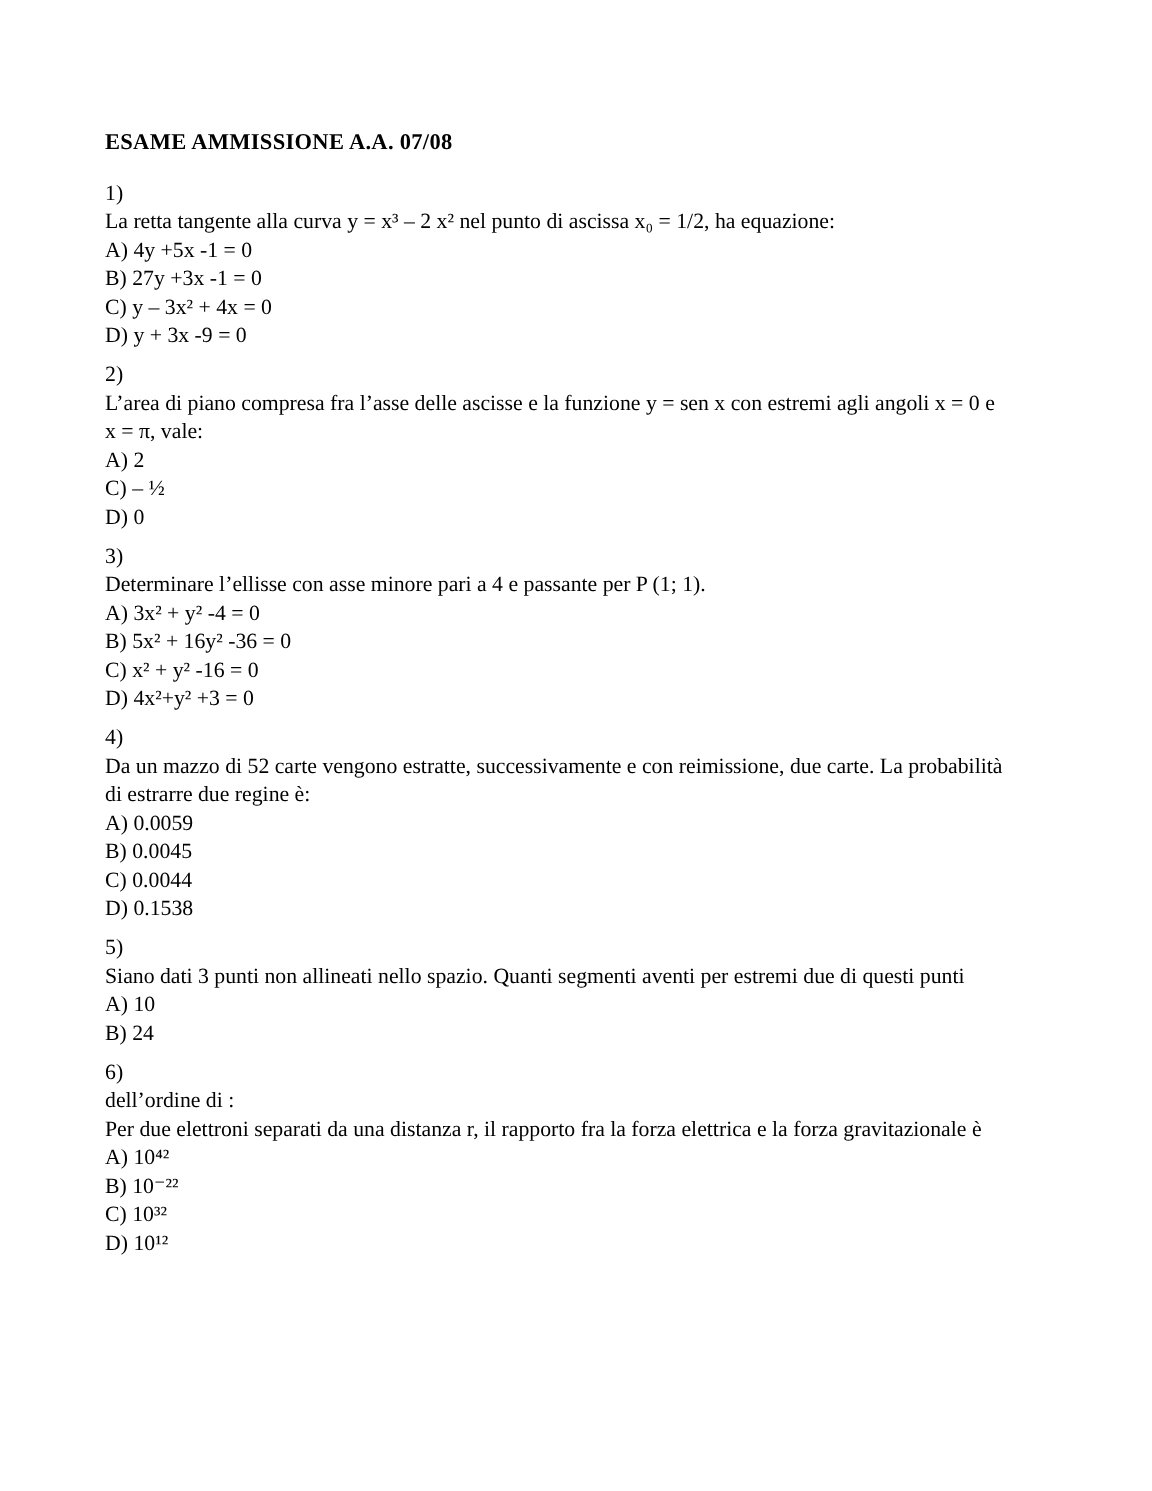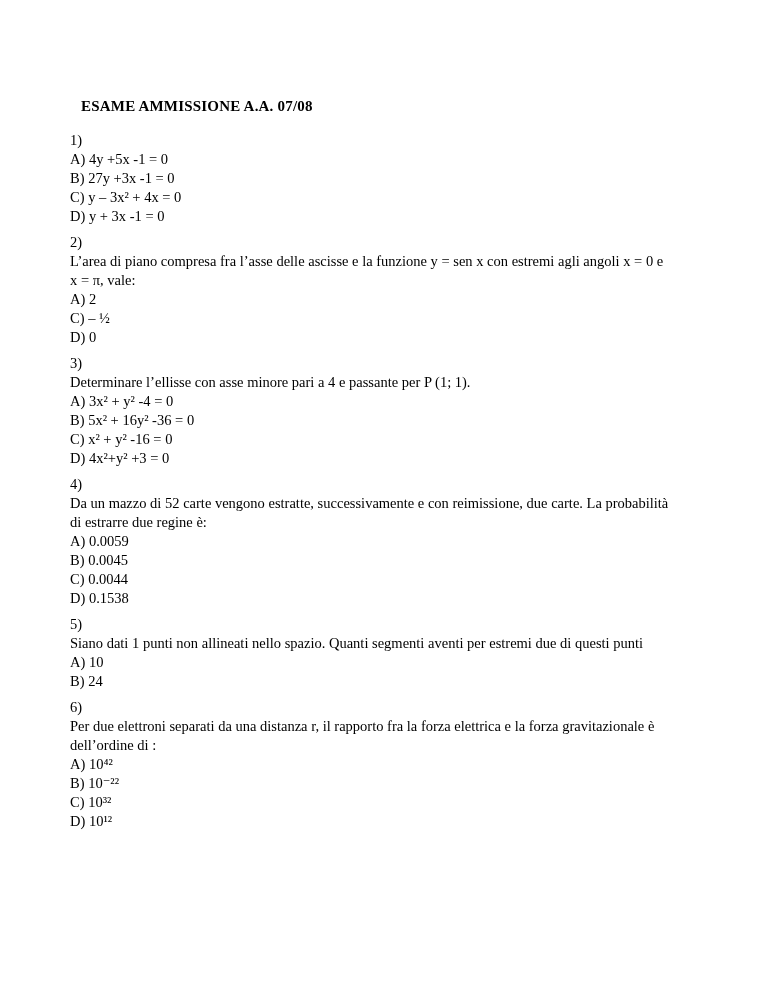--- a/index.html
+++ b/index.html
@@ -17,21 +17,21 @@
     font-family: "Liberation Serif", "DejaVu Serif", serif;
     font-size: 14.5px;
     line-height: 19px;
     color: #000000;
     overflow: hidden;
   }
   .title {
     font-size: 15px;
     font-weight: bold;
     line-height: 19px;
-    margin: 11px;
+    margin: 0;
     letter-spacing: 0.2px;
   }
   .q {
     margin-top: 7px;
   }
   .q.first {
     margin-top: 15px;
   }
   .ln {
     height: 19px;
@@ -40,24 +40,25 @@
 </style>
 </head>
 <body>
 
 <div class="page">
 
   <h1 class="title">ESAME AMMISSIONE A.A. 07/08</h1>
 
   <section class="q first">
     <div class="ln">1)</div>
+    <div class="ln">La retta tangente alla curva y = x³ – 2 x² nel punto di ascissa x₀ = 1/2, ha equazione:</div>
     <div class="ln">A) 4y +5x -1 = 0</div>
     <div class="ln">B) 27y +3x -1 = 0</div>
     <div class="ln">C) y – 3x² + 4x = 0</div>
-    <div class="ln">D) y + 3x -1 = 0</div>
+    <div class="ln">D) y + 3x -9 = 0</div>
   </section>
 
   <section class="q">
     <div class="ln">2)</div>
     <div class="ln">L’area di piano compresa fra l’asse delle ascisse e la funzione y = sen x con estremi agli angoli x = 0 e</div>
     <div class="ln">x = π, vale:</div>
     <div class="ln">A) 2</div>
     <div class="ln">C) – ½</div>
     <div class="ln">D) 0</div>
   </section>
@@ -76,28 +77,28 @@
     <div class="ln">Da un mazzo di 52 carte vengono estratte, successivamente e con reimissione, due carte. La probabilità</div>
     <div class="ln">di estrarre due regine è:</div>
     <div class="ln">A) 0.0059</div>
     <div class="ln">B) 0.0045</div>
     <div class="ln">C) 0.0044</div>
     <div class="ln">D) 0.1538</div>
   </section>
 
   <section class="q">
     <div class="ln">5)</div>
-    <div class="ln">Siano dati 1 punti non allineati nello spazio. Quanti segmenti aventi per estremi due di questi punti</div>
+    <div class="ln">Siano dati 3 punti non allineati nello spazio. Quanti segmenti aventi per estremi due di questi punti</div>
     <div class="ln">A) 10</div>
     <div class="ln">B) 24</div>
   </section>
 
   <section class="q">
     <div class="ln">6)</div>
+    <div class="ln">dell’ordine di :</div>
     <div class="ln">Per due elettroni separati da una distanza r, il rapporto fra la forza elettrica e la forza gravitazionale è</div>
-    <div class="ln">dell’ordine di :</div>
     <div class="ln">A) 10⁴²</div>
     <div class="ln">B) 10⁻²²</div>
     <div class="ln">C) 10³²</div>
     <div class="ln">D) 10¹²</div>
   </section>
 
 </div>
 
 </body></html>

